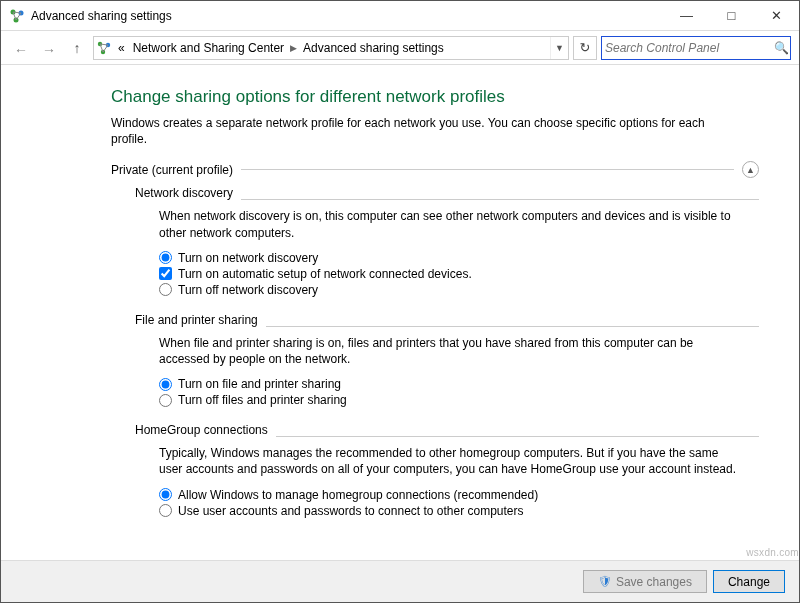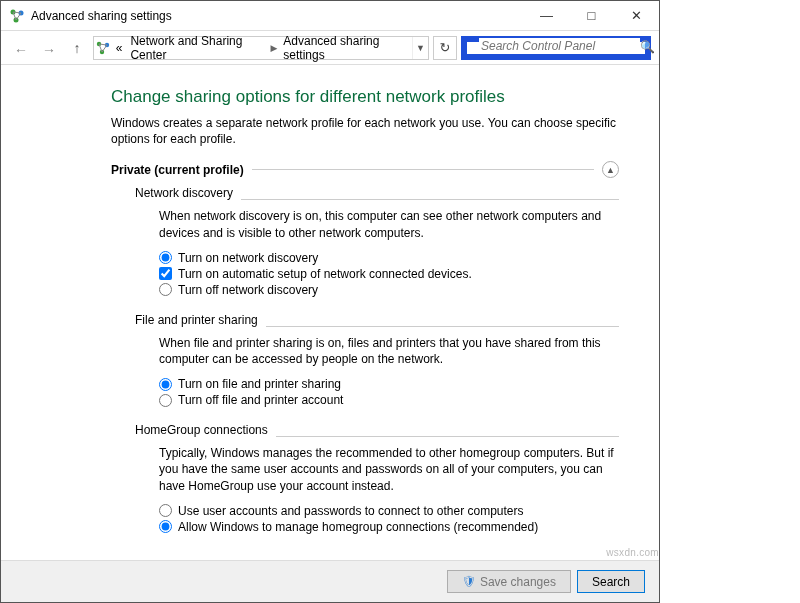--- a/index.html
+++ b/index.html
@@ -1,41 +1,41 @@
 <!DOCTYPE html>
 <html><head>
 <meta charset="utf-8">
 <style>
   * { box-sizing: border-box; }
   html, body { margin:0; padding:0; font-family: "Segoe UI", Tahoma, sans-serif; font-size:12px; color:#000; background:#fff; }
-  .window { width:660px; height:603px; border:1px solid #555; display:flex; flex-direction:column; position:relative; }
+  .window { width:800px; height:603px; border:1px solid #555; display:flex; flex-direction:column; position:relative; }
   .titlebar { height:30px; display:flex; align-items:center; padding:0 0 0 8px; border-bottom:1px solid #ddd; }
   .titlebar-icon { width:16px; height:16px; margin-right:6px; display:flex; align-items:center; justify-content:center; }
   .title-text { flex:1; font-size:12px; }
   .win-btns { display:flex; height:100%; }
   .win-btn { width:45px; height:100%; display:flex; align-items:center; justify-content:center; font-size:13px; color:#333; }
   .navbar { height:34px; display:flex; align-items:center; padding:0 8px; border-bottom:1px solid #ddd; gap:4px; }
   .nav-arrow { width:24px; height:24px; display:flex; align-items:center; justify-content:center; color:#888; font-size:14px; }
   .nav-up { color:#555; }
   .breadcrumb-wrap { flex:1; height:24px; border:1px solid #ccc; display:flex; align-items:center; background:#fff; }
   .bc-icon { width:20px; display:flex; align-items:center; justify-content:center; }
   .bc-item { padding:0 4px; font-size:12px; height:100%; display:flex; align-items:center; }
   .bc-sep { color:#666; padding:0 2px; font-size:9px; }
   .bc-spacer { flex:1; }
   .bc-drop { width:18px; height:100%; display:flex; align-items:center; justify-content:center; color:#555; font-size:9px; border-left:1px solid #eee; }
   .refresh-btn { width:24px; height:24px; border:1px solid #ccc; display:flex; align-items:center; justify-content:center; font-size:13px; color:#444; }
-  .search-wrap { width:190px; height:24px; border:6px solid #1d4ed8; display:flex; align-items:flex-end; padding:0 12px; }
+  .search-wrap { width:190px; height:24px; border:1px solid #1d4ed8; display:flex; align-items:center; padding:0 1px; }
   .search-input { flex:1; border:none; outline:none; font-size:12px; color:#888; font-style:italic; }
   .search-icon { color:#888; font-size:12px; }
   .content { flex:1; overflow:hidden; padding:18px 40px 12px 110px; position:relative; }
   .content-inner { height:100%; overflow:hidden; }
   .main-heading { color:#0a6d3d; font-size:17px; font-weight:400; margin:4px 0 8px 0; }
   .sub-desc { font-size:12px; margin-bottom:14px; max-width:620px; line-height:1.35; }
   .section-row { display:flex; align-items:center; margin-bottom:8px; }
-  .section-label { font-size:12px; margin-right:8px; white-space:nowrap;font-weight:bold; }
+  .section-label { font-size:12px; margin-right:8px; white-space:nowrap; }
   .section-line { flex:1; height:1px; background:#ccc; }
   .collapse-btn { width:17px; height:17px; border:1px solid #aaa; border-radius:50%; display:flex; align-items:center; justify-content:center; margin-left:8px; font-size:9px; color:#555; }
   .subsection { margin:8px 0 16px 24px; }
   .sub-title-row { display:flex; align-items:flex-end; margin-bottom:8px; }
   .sub-title { font-size:12px; margin-right:8px; white-space:nowrap; }
   .sub-desc-text { font-size:12px; margin:0 0 10px 24px; max-width:580px; line-height:1.35; }
   .radio-group { margin-left:24px; }
   .radio-row, .check-row { display:flex; align-items:center; font-size:12px; margin:2px 0; }
   .radio-row input, .check-row input { margin:0 6px 0 0; }
   .check-row { }
@@ -141,51 +141,51 @@
           <div class="section-line"></div>
         </div>
         <div class="sub-desc-text">When file and printer sharing is on, files and printers that you have shared from this computer can be accessed by people on the network.</div>
         <div class="radio-group">
           <label class="radio-row">
             <input type="radio" name="fshare" checked="" style="">
             <span>Turn on file and printer sharing</span>
           </label>
           <label class="radio-row">
             <input type="radio" name="fshare" style="">
-            <span>Turn off file and printer account</span>
+            <span>Turn off files and printer sharing</span>
           </label>
         </div>
       </div>
 
       <div class="subsection">
         <div class="sub-title-row">
           <span class="sub-title">HomeGroup connections</span>
           <div class="section-line"></div>
         </div>
         <div class="sub-desc-text">Typically, Windows manages the recommended to other homegroup computers. But if you have the same user accounts and passwords on all of your computers, you can have HomeGroup use your account instead.</div>
         <div class="radio-group">
           <label class="radio-row">
+            <input type="radio" name="hg" checked="" style="">
+            <span>Allow Windows to manage homegroup connections (recommended)</span>
+          </label>
+          <label class="radio-row">
             <input type="radio" name="hg" style="">
             <span>Use user accounts and passwords to connect to other computers</span>
-          </label>
-          <label class="radio-row">
-            <input type="radio" name="hg" checked="" style="">
-            <span>Allow Windows to manage homegroup connections (recommended)</span>
           </label>
         </div>
       </div>
 
     </div>
   </div>
 
   <div class="watermark">wsxdn.com</div>
 
   <div class="footer">
     <button class="btn disabled">
       <span class="shield-icon">🛡</span>
       <span>Save changes</span>
     </button>
     <button class="btn default">
-      <span>Search</span>
+      <span>Change</span>
     </button>
   </div>
 
 </div>
 
 </body></html>

